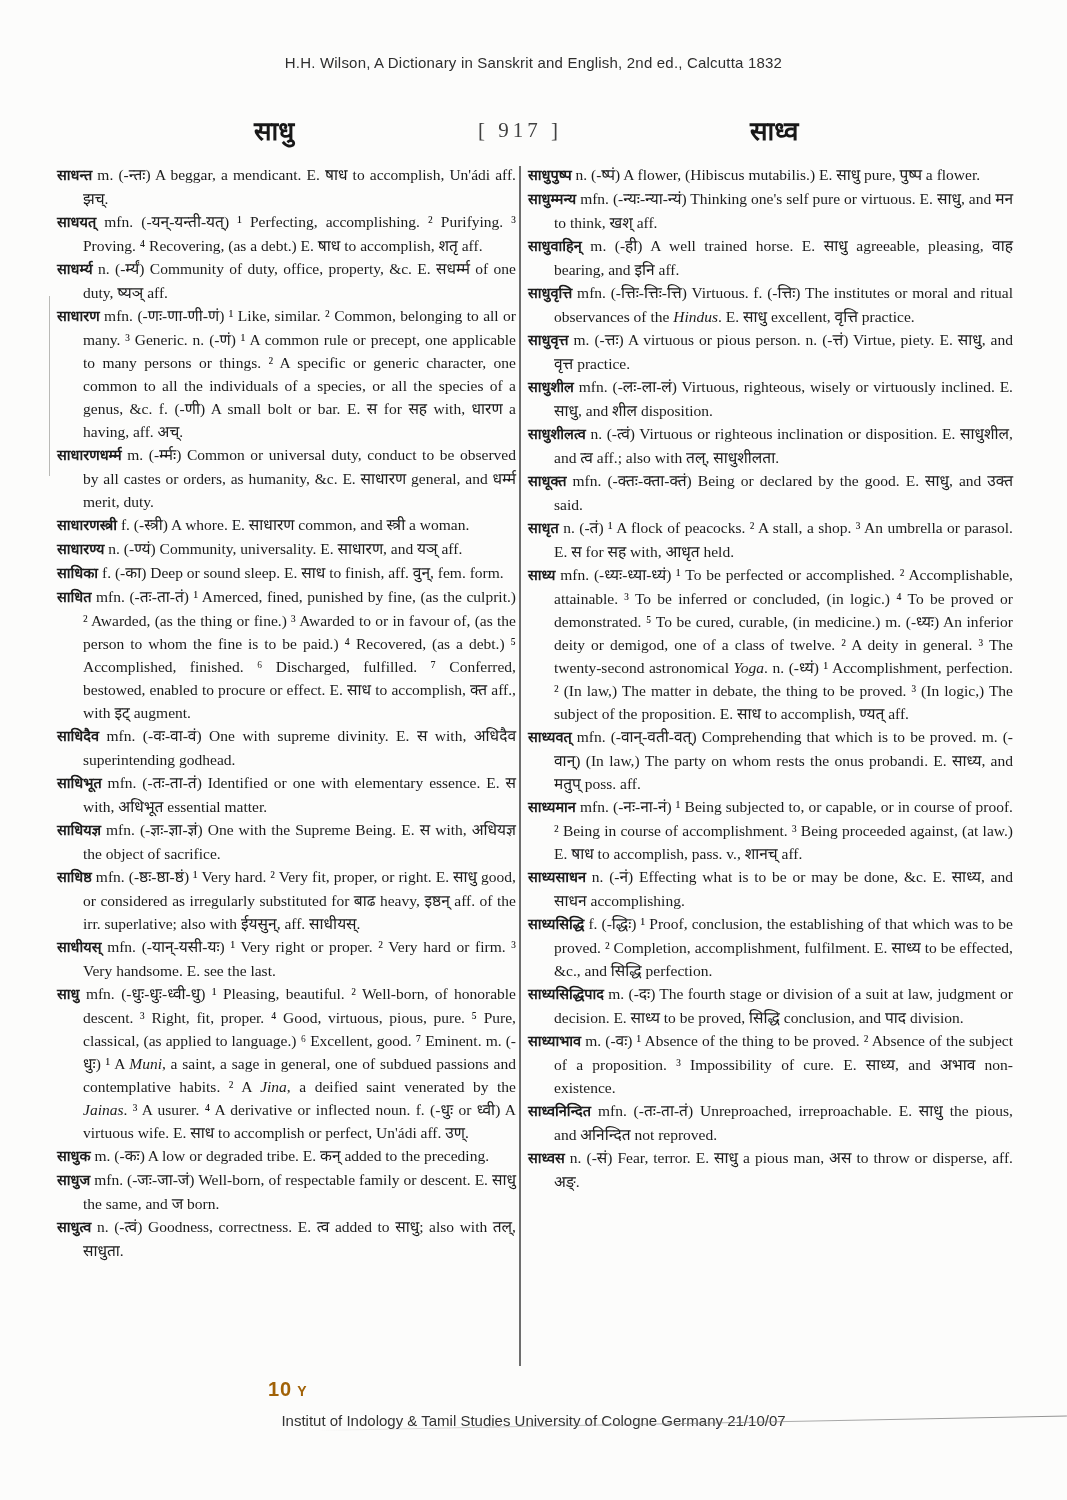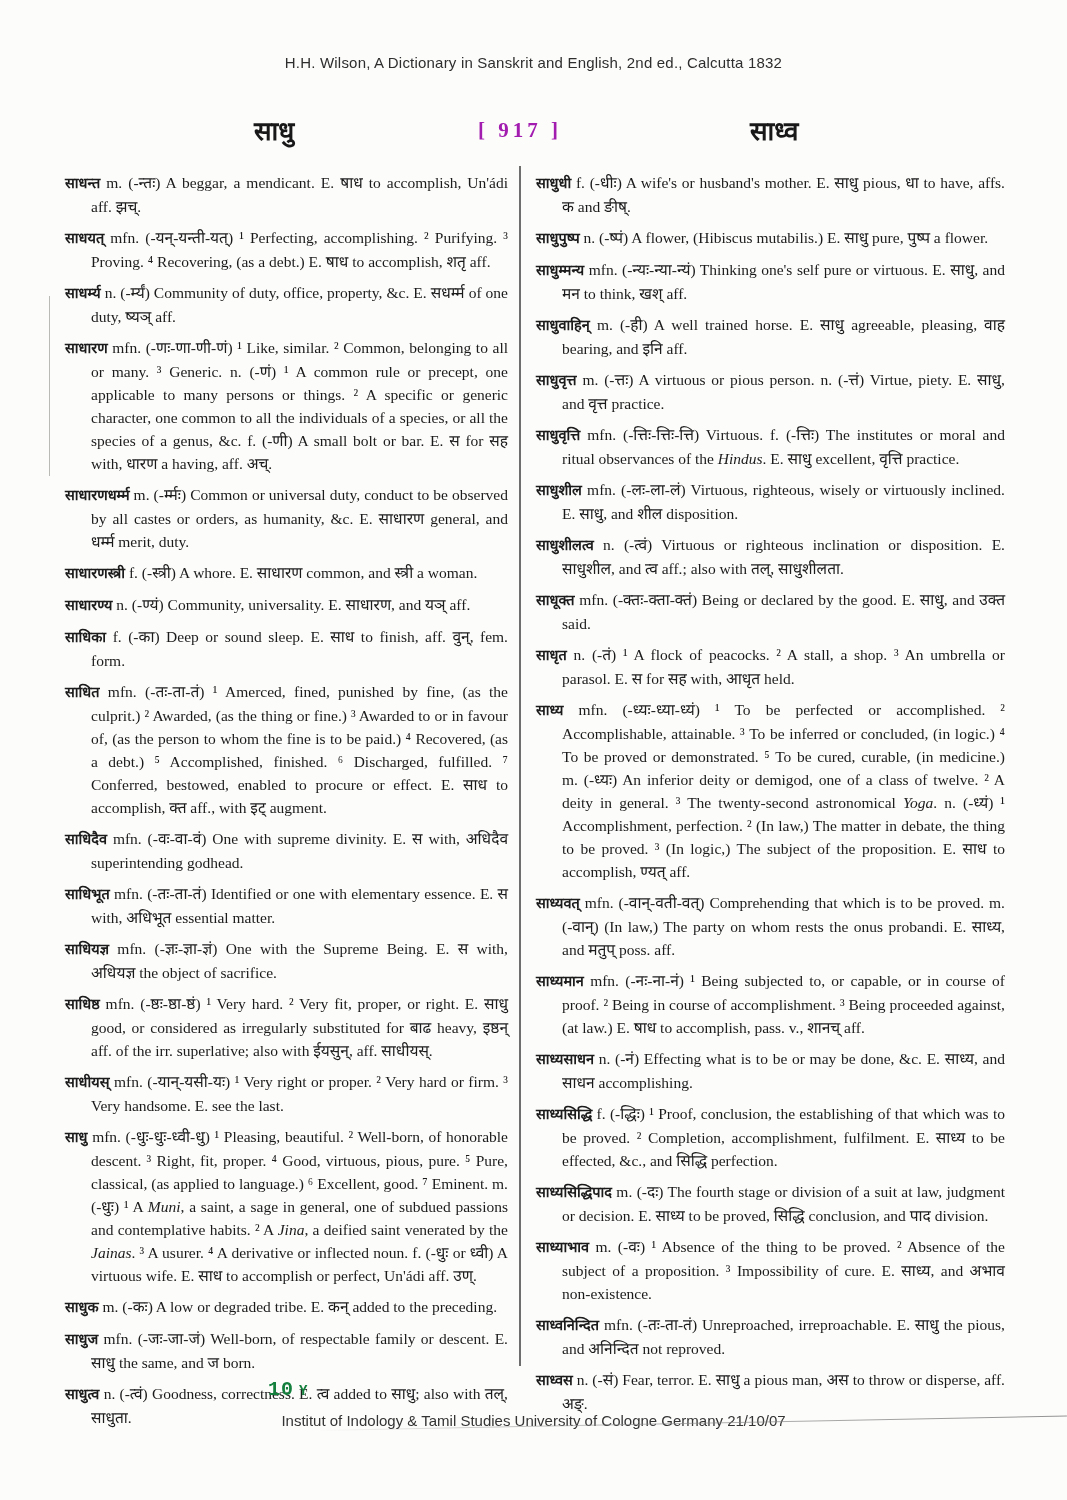--- a/index.html
+++ b/index.html
@@ -27,48 +27,48 @@
   .guide{
     position:absolute;top:112px;
     font-family:"DejaVu Sans",sans-serif;
     font-weight:bold;font-size:26px;color:#181818;
   }
   .guide.left{left:254px;}
   .guide.right{left:742px;margin-left:8px;}
   .pageno{
     position:absolute;top:118px;left:470px;width:100px;
     text-align:center;
-    font-size:21px;font-weight:bold;letter-spacing:4px;color:#a21caf;
+    font-size:21px;font-weight:normal;letter-spacing:4px;color:#404040;
   }
   .columns{
     position:absolute;top:163px;left:57px;width:956px;
     display:flex;align-items:flex-start;
   }
   .col{text-align:justify;}
   .col-left{width:459px;}
   .col-right{width:485px;margin-left:12px;}
   .divider{
     position:absolute;top:166px;left:519px;width:2px;height:1200px;
     background:var(--rule);opacity:.85;
   }
   .entry{
-    margin:8px;
+    margin:0;
     padding-left:26px;text-indent:-26px;
     font-size:15.5px;line-height:23px;
     text-align:justify;
     color:var(--ink);
   }
   .hw{
     font-family:"DejaVu Sans","Liberation Serif",sans-serif;
     font-weight:bold;font-size:14.5px;
   }
   .entry .body{font-family:"Liberation Serif","DejaVu Sans",serif;}
   .sig{
     position:absolute;top:1378px;left:268px;
-    font-family:Liberation Mono, monospace;color:#15803d;
+    font-family:Liberation Sans, sans-serif;color:#a16207;
   }
   .sig .num{font-size:20px;font-weight:bold;letter-spacing:1px;}
   .sig .let{font-size:14px;font-weight:bold;margin-left:5px;}
   .footer{
     position:absolute;top:1412px;left:0;width:100%;
     text-align:center;
     font-family:"Liberation Sans","DejaVu Sans",sans-serif;
     font-size:15px;color:#333;
   }
   .scratch-line{
@@ -111,26 +111,25 @@
         <p class="entry"><span class="hw">साधिभूत</span><span class="body"> mfn. (-तः-ता-तं) Identified or one with elementary essence. E. स with, अधिभूत essential matter.</span></p>
         <p class="entry"><span class="hw">साधियज्ञ</span><span class="body"> mfn. (-ज्ञः-ज्ञा-ज्ञं) One with the Supreme Being. E. स with, अधियज्ञ the object of sacrifice.</span></p>
         <p class="entry"><span class="hw">साधिष्ठ</span><span class="body"> mfn. (-ष्ठः-ष्ठा-ष्ठं) ¹ Very hard. ² Very fit, proper, or right. E. साधु good, or considered as irregularly substituted for बाढ heavy, इष्ठन् aff. of the irr. superlative; also with ईयसुन्, aff. साधीयस्.</span></p>
         <p class="entry"><span class="hw">साधीयस्</span><span class="body"> mfn. (-यान्-यसी-यः) ¹ Very right or proper. ² Very hard or firm. ³ Very handsome. E. see the last.</span></p>
         <p class="entry"><span class="hw">साधु</span><span class="body"> mfn. (-धुः-धुः-ध्वी-धु) ¹ Pleasing, beautiful. ² Well-born, of honorable descent. ³ Right, fit, proper. ⁴ Good, virtuous, pious, pure. ⁵ Pure, classical, (as applied to language.) ⁶ Excellent, good. ⁷ Eminent. m. (-धुः) ¹ A <i>Muni</i>, a saint, a sage in general, one of subdued passions and contemplative habits. ² A <i>Jina</i>, a deified saint venerated by the <i>Jainas</i>. ³ A usurer. ⁴ A derivative or inflected noun. f. (-धुः or ध्वी) A virtuous wife. E. साध to accomplish or perfect, Un'ádi aff. उण्.</span></p>
         <p class="entry"><span class="hw">साधुक</span><span class="body"> m. (-कः) A low or degraded tribe. E. कन् added to the preceding.</span></p>
         <p class="entry"><span class="hw">साधुज</span><span class="body"> mfn. (-जः-जा-जं) Well-born, of respectable family or descent. E. साधु the same, and ज born.</span></p>
         <p class="entry"><span class="hw">साधुत्व</span><span class="body"> n. (-त्वं) Goodness, correctness. E. त्व added to साधु; also with तल्, साधुता.</span></p>
       </div>
     <div class="col col-right">
-        <p class="entry"><span class="hw">साधुधी</span><span class="body"> f. (-धीः) A wife's or husband's mother. E. साधु pious, धा to have, affs. क and ङीष्.</span></p>
         <p class="entry"><span class="hw">साधुपुष्प</span><span class="body"> n. (-ष्पं) A flower, (Hibiscus mutabilis.) E. साधु pure, पुष्प a flower.</span></p>
         <p class="entry"><span class="hw">साधुम्मन्य</span><span class="body"> mfn. (-न्यः-न्या-न्यं) Thinking one's self pure or virtuous. E. साधु, and मन to think, खश् aff.</span></p>
         <p class="entry"><span class="hw">साधुवाहिन्</span><span class="body"> m. (-ही) A well trained horse. E. साधु agreeable, pleasing, वाह bearing, and इनि aff.</span></p>
+        <p class="entry"><span class="hw">साधुवृत्ति</span><span class="body"> mfn. (-त्तिः-त्तिः-त्ति) Virtuous. f. (-त्तिः) The institutes or moral and ritual observances of the <i>Hindus</i>. E. साधु excellent, वृत्ति practice.</span></p>
         <p class="entry"><span class="hw">साधुवृत्त</span><span class="body"> m. (-त्तः) A virtuous or pious person. n. (-त्तं) Virtue, piety. E. साधु, and वृत्त practice.</span></p>
-        <p class="entry"><span class="hw">साधुवृत्ति</span><span class="body"> mfn. (-त्तिः-त्तिः-त्ति) Virtuous. f. (-त्तिः) The institutes or moral and ritual observances of the <i>Hindus</i>. E. साधु excellent, वृत्ति practice.</span></p>
         <p class="entry"><span class="hw">साधुशील</span><span class="body"> mfn. (-लः-ला-लं) Virtuous, righteous, wisely or virtuously inclined. E. साधु, and शील disposition.</span></p>
         <p class="entry"><span class="hw">साधुशीलत्व</span><span class="body"> n. (-त्वं) Virtuous or righteous inclination or disposition. E. साधुशील, and त्व aff.; also with तल्, साधुशीलता.</span></p>
         <p class="entry"><span class="hw">साधूक्त</span><span class="body"> mfn. (-क्तः-क्ता-क्तं) Being or declared by the good. E. साधु, and उक्त said.</span></p>
         <p class="entry"><span class="hw">साधृत</span><span class="body"> n. (-तं) ¹ A flock of peacocks. ² A stall, a shop. ³ An umbrella or parasol. E. स for सह with, आधृत held.</span></p>
         <p class="entry"><span class="hw">साध्य</span><span class="body"> mfn. (-ध्यः-ध्या-ध्यं) ¹ To be perfected or accomplished. ² Accomplishable, attainable. ³ To be inferred or concluded, (in logic.) ⁴ To be proved or demonstrated. ⁵ To be cured, curable, (in medicine.) m. (-ध्यः) An inferior deity or demigod, one of a class of twelve. ² A deity in general. ³ The twenty-second astronomical <i>Yoga</i>. n. (-ध्यं) ¹ Accomplishment, perfection. ² (In law,) The matter in debate, the thing to be proved. ³ (In logic,) The subject of the proposition. E. साध to accomplish, ण्यत् aff.</span></p>
         <p class="entry"><span class="hw">साध्यवत्</span><span class="body"> mfn. (-वान्-वती-वत्) Comprehending that which is to be proved. m. (-वान्) (In law,) The party on whom rests the onus probandi. E. साध्य, and मतुप् poss. aff.</span></p>
         <p class="entry"><span class="hw">साध्यमान</span><span class="body"> mfn. (-नः-ना-नं) ¹ Being subjected to, or capable, or in course of proof. ² Being in course of accomplishment. ³ Being proceeded against, (at law.) E. षाध to accomplish, pass. v., शानच् aff.</span></p>
         <p class="entry"><span class="hw">साध्यसाधन</span><span class="body"> n. (-नं) Effecting what is to be or may be done, &amp;c. E. साध्य, and साधन accomplishing.</span></p>
         <p class="entry"><span class="hw">साध्यसिद्धि</span><span class="body"> f. (-द्धिः) ¹ Proof, conclusion, the establishing of that which was to be proved. ² Completion, accomplishment, fulfilment. E. साध्य to be effected, &amp;c., and सिद्धि perfection.</span></p>
         <p class="entry"><span class="hw">साध्यसिद्धिपाद</span><span class="body"> m. (-दः) The fourth stage or division of a suit at law, judgment or decision. E. साध्य to be proved, सिद्धि conclusion, and पाद division.</span></p>

